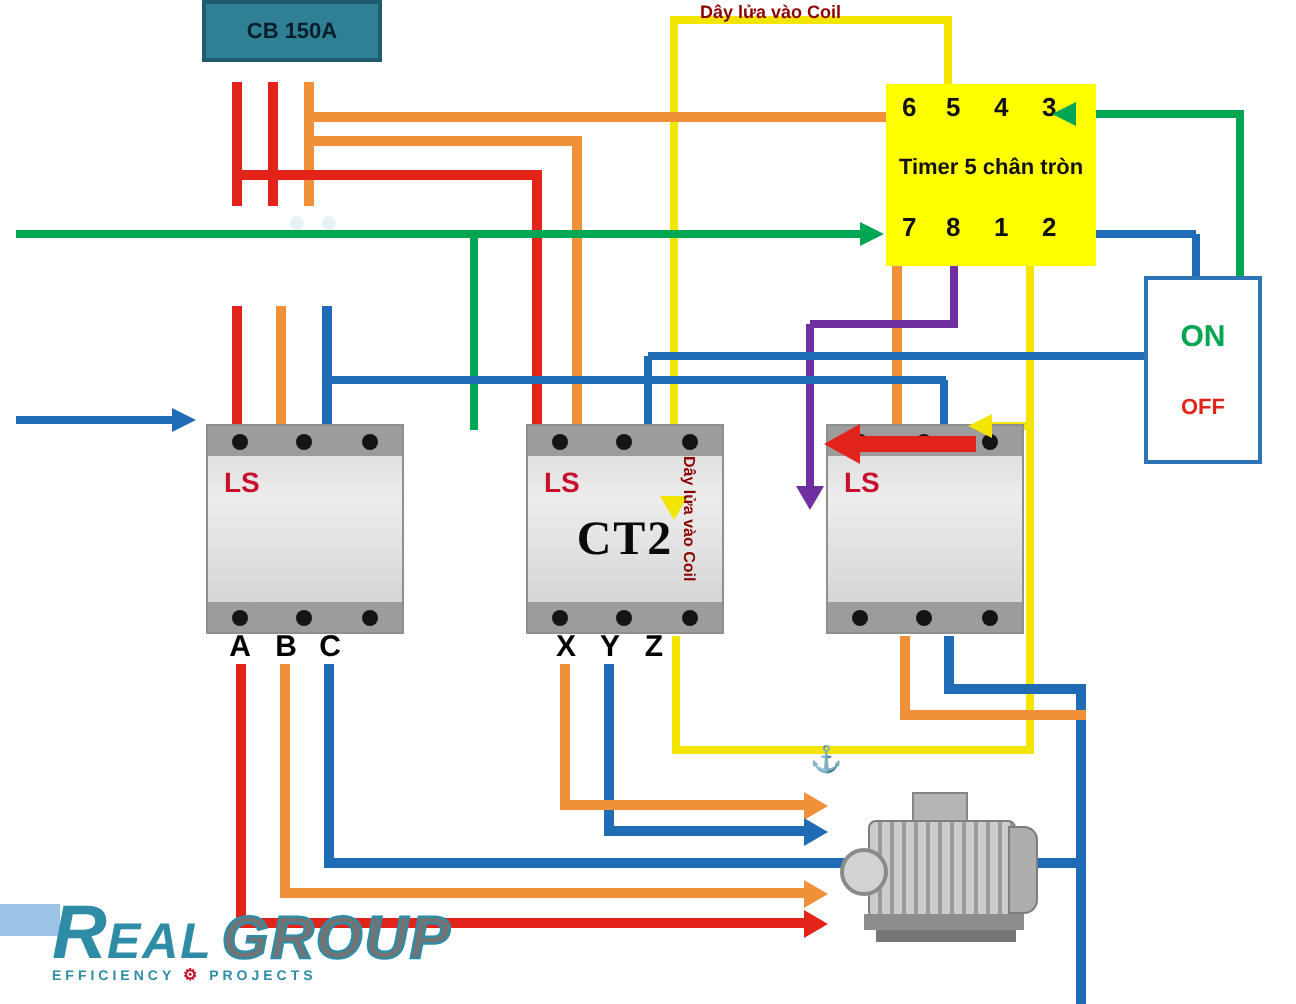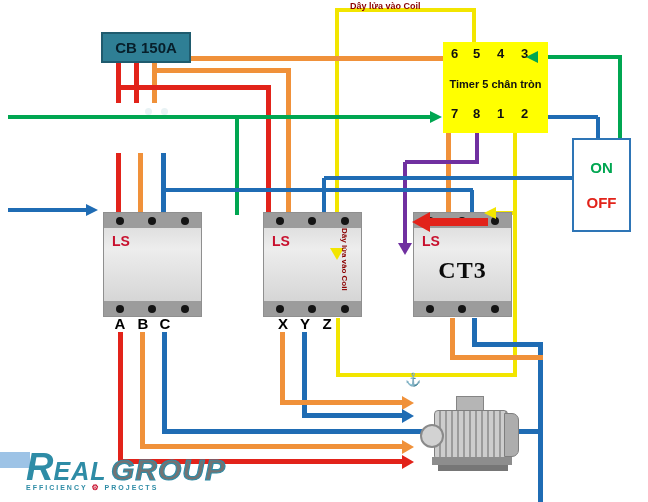--- a/index.html
+++ b/index.html
@@ -19,21 +19,21 @@
            display:flex;flex-direction:column;align-items:center;justify-content:center;
            color:#071f2b;font-weight:bold;text-align:center}
   .timer{position:absolute;left:443px;top:42px;width:105px;height:91px;background:#ffff00;z-index:2}
   .pin{position:absolute;font-weight:bold;font-size:13px;color:#111;z-index:3}
   .timer-title{position:absolute;left:0;top:70px;width:105px;text-align:center;
                font-weight:bold;font-size:11px;color:#111}
   .onoff{position:absolute;left:572px;top:138px;width:55px;height:90px;background:#fff;
          border:2px solid #2e75b6;z-index:2;display:flex;flex-direction:column;
          align-items:center;justify-content:space-evenly}
   .on-lbl{color:#00a651;font-weight:bold;font-size:15px}
-  .off-lbl{color:#e2231a;font-weight:bold;font-size:15px}
+  .off-lbl{color:#e2231a;font-weight:bold;font-size:11px}
   
   .ct{position:absolute;top:212px;width:97px;height:103px;z-index:2;
       background:linear-gradient(180deg,#d6d6d6,#ededed 35%,#cfcfcf);border:1px solid #8f8f8f}
   .ct-top,.ct-bot{position:absolute;left:0;right:0;height:15px;background:#9c9c9c;
       display:flex;justify-content:space-around;align-items:center}
   .ct-top{top:0}.ct-bot{bottom:0}
   .scr{width:8px;height:8px;background:#141414;border-radius:50%}
   .ct-brand{position:absolute;top:20px;left:8px;color:#c8102e;font-weight:bold;font-size:14px}
   .ct-name{position:absolute;top:44px;width:100%;text-align:center;
            font-family:"Liberation Serif",serif;font-weight:900;font-size:24px;
@@ -128,21 +128,21 @@
   <div class="tri" style="left:86px;top:204px;border-top:6px solid transparent;border-bottom:6px solid transparent;border-left:12px solid #1f6cb4"></div>
   <div class="tri" style="left:330px;top:248px;border-left:7px solid transparent;border-right:7px solid transparent;border-top:12px solid #f2e500"></div>
   <div class="tri" style="left:398px;top:243px;border-left:7px solid transparent;border-right:7px solid transparent;border-top:12px solid #7030a0"></div>
   <div class="tri" style="left:484px;top:207px;border-top:6px solid transparent;border-bottom:6px solid transparent;border-right:12px solid #f2e500"></div>
   <div class="tri" style="left:412px;top:212px;border-top:10px solid transparent;border-bottom:10px solid transparent;border-right:18px solid #e2231a"></div>
   <div class="tri" style="left:402px;top:396px;border-top:7px solid transparent;border-bottom:7px solid transparent;border-left:12px solid #f0913a"></div>
   <div class="tri" style="left:402px;top:409px;border-top:7px solid transparent;border-bottom:7px solid transparent;border-left:12px solid #1f6cb4"></div>
   <div class="tri" style="left:402px;top:440px;border-top:7px solid transparent;border-bottom:7px solid transparent;border-left:12px solid #f0913a"></div>
   <div class="tri" style="left:402px;top:455px;border-top:7px solid transparent;border-bottom:7px solid transparent;border-left:12px solid #e2231a"></div>
 
-  <div class="tealbox" style="left:101px;top:32px;width:86px;height:27px;font-size:15px">
+  <div class="tealbox" style="left:101px;top:0;width:86px;height:27px;font-size:11px">
     <span>CB 150A</span>
   </div>
 
   <div class="dot" style="left:145px;top:108px"></div>
   <div class="dot" style="left:161px;top:108px"></div>
 
   <div class="timer">
     <span class="pin" style="left:8px;top:4px">6</span>
     <span class="pin" style="left:30px;top:4px">5</span>
     <span class="pin" style="left:54px;top:4px">4</span>
@@ -172,34 +172,34 @@
         <span class="scr"></span>
       </div>
   </div>
   <div class="ct" style="left:263px">
     <div class="ct-top">
         <span class="scr"></span>
         <span class="scr"></span>
         <span class="scr"></span>
       </div>
     <div class="ct-brand">LS</div>
+    <div class="ct-name">CT2</div>
     <div class="ct-bot">
         <span class="scr"></span>
         <span class="scr"></span>
         <span class="scr"></span>
       </div>
   </div>
   <div class="ct" style="left:413px">
     <div class="ct-top">
         <span class="scr"></span>
         <span class="scr"></span>
         <span class="scr"></span>
       </div>
     <div class="ct-brand">LS</div>
-    <div class="ct-name">CT3</div>
     <div class="ct-bot">
         <span class="scr"></span>
         <span class="scr"></span>
         <span class="scr"></span>
       </div>
   </div>
 
   <div class="ph" style="left:111px">A</div>
   <div class="ph" style="left:134px">B</div>
   <div class="ph" style="left:156px">C</div>

